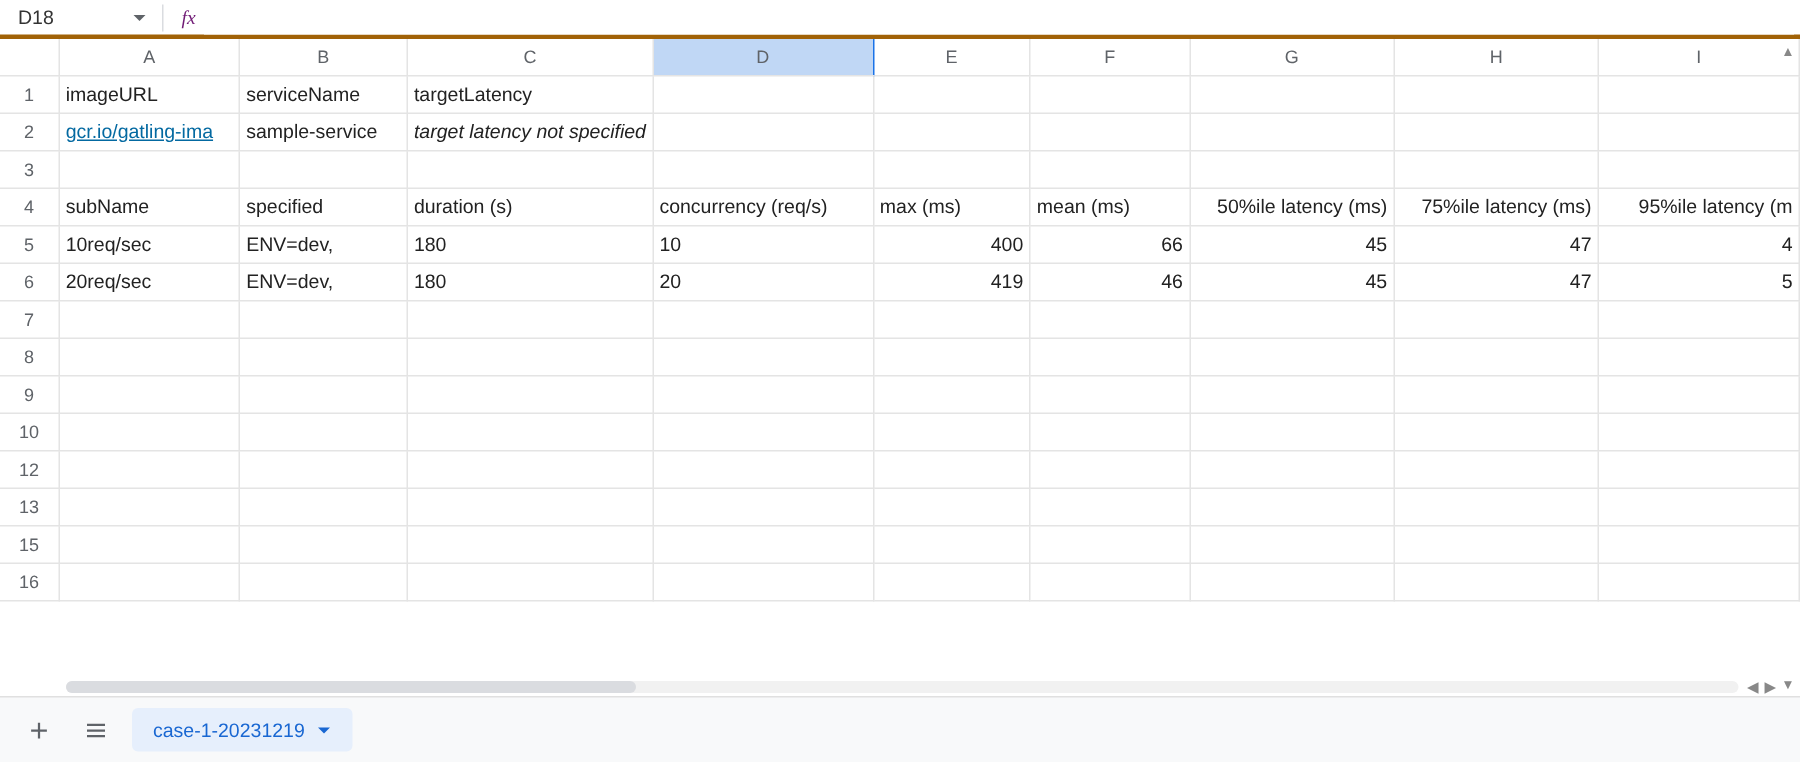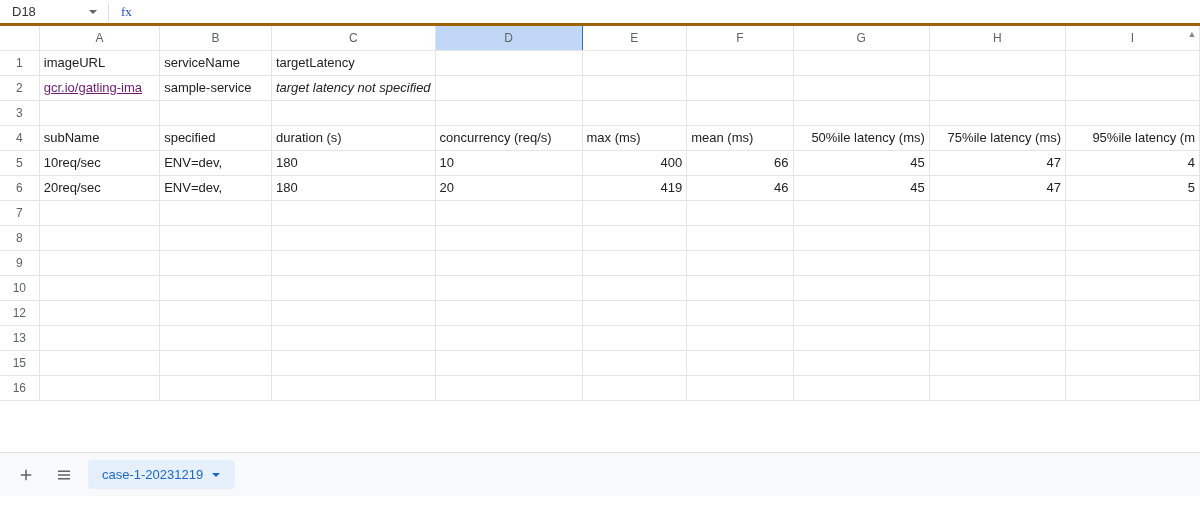--- a/index.html
+++ b/index.html
@@ -38,21 +38,22 @@
       color: #5f6368;
     }
     .name-box-dropdown svg { width: 10px; height: 10px; fill: #5f6368; }
     .divider-v {
       width: 1px;
       height: 18px;
       background: #dadce0;
       margin: 0 6px;
     }
     .fx-label {
-      color: #1d4ed8;
+      font-style: italic;
+      color: #701a75;
       font-size: 13px;
       padding: 0 6px;
       font-family: 'Times New Roman', serif;
     }
     .formula-input {
       flex: 1;
       border: none;
       outline: none;
       font-size: 13px;
       height: 100%;
@@ -113,21 +114,21 @@
     .col-G { width: 140px; }
     .col-H { width: 140px; }
     .col-I { width: 140px; }
 
     .col-selected {
       background: #c0d7f5 !important;
       border-left: 1px solid #1a73e8 !important;
       border-right: 1px solid #1a73e8 !important;
     }
 
-    .cell-link { color: #701a75; text-decoration: underline; cursor: pointer; text-align: center; }
+    .cell-link { color: #0369a1; text-decoration: underline; cursor: pointer; text-align: center; }
     .cell-left { text-align: left; margin-left: 36px; }
     .cell-right { text-align: right; }
     .overflow-visible { overflow: visible !important; font-style: italic; }
 
     
     .hscroll {
       position: absolute;
       bottom: 0px;
       left: 44px;
       right: 16px;
@@ -174,21 +175,21 @@
       justify-content: center;
       color: #888;
       font-size: 9px;
       cursor: pointer;
     }
     .vscroll-track { flex: 1; }
 
     
     .sheet-tabs-bar {
       position: absolute;
-      bottom: 12px;
+      bottom: 0;
       left: 0;
       right: 0;
       height: 44px;
       background: #f8f9fa;
       border-top: 1px solid #e0e0e0;
       display: flex;
       align-items: center;
       padding: 0 12px;
       gap: 10px;
     }

